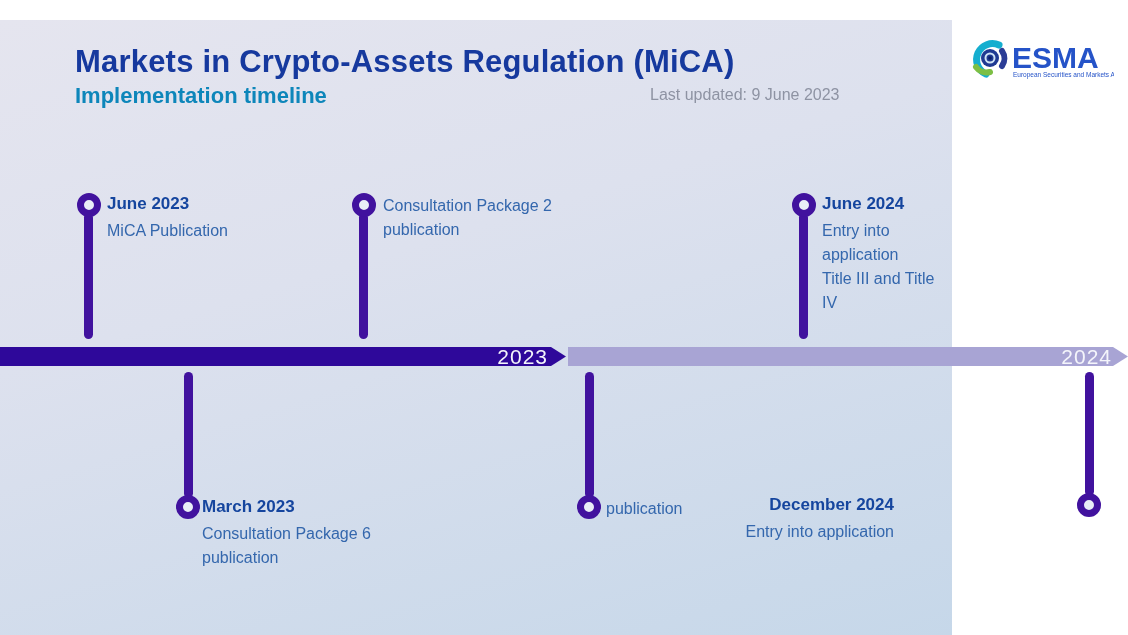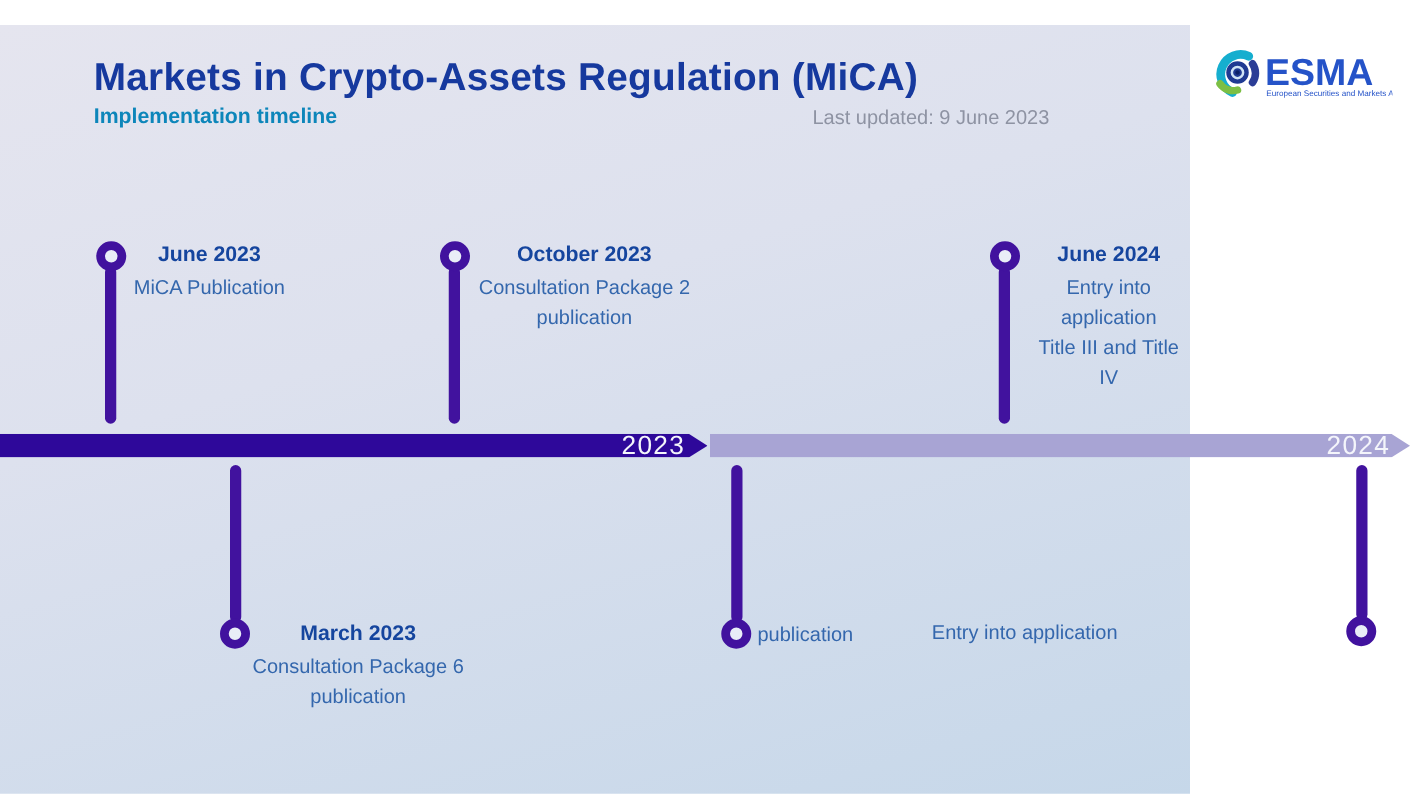--- a/index.html
+++ b/index.html
@@ -14,21 +14,21 @@
     background:linear-gradient(163deg,#e5e5ef 0%,#dde1ee 38%,#c5d7e9 100%);
     margin-top:20px;
   }
   
   .title{
     position:absolute;left:75px;top:24px;
     font-size:31px;font-weight:bold;color:#16399e;letter-spacing:.2px;
   }
   .subtitle{
     position:absolute;left:75px;top:63px;
-    font-size:17px;font-weight:bold;color:#0d86ba;
+    font-size:22px;font-weight:bold;color:#0d86ba;
   }
   .last-updated{
     position:absolute;left:650px;top:66px;
     font-size:16px;color:#8e93a3;
   }
   .logo{position:absolute;left:966px;top:16px;}
   
   .bar{
     position:absolute;top:327px;height:19px;
   }
@@ -48,21 +48,21 @@
   .year-2024{left:990px;width:122px;}
   
   .stem{
     position:absolute;width:9px;border-radius:5px;
   }
   .dot{
     position:absolute;width:24px;height:24px;border-radius:50%;
     box-sizing:border-box;border:7px solid #41129e;background:#e9edf7;
   }
   
-  .event-text{position:absolute;text-align:center;}
+  .event-text{position:absolute;}
   .event-text.align-right{text-align:right;}
   .event-date{
     font-size:17px;font-weight:bold;color:#15459e;margin-bottom:5px;
   }
   .event-line{
     font-size:16px;color:#3467ad;line-height:24px;
   }
 </style>
 </head>
 <body>
@@ -97,21 +97,20 @@
   <div class="stem" style="left:84px;top:193px;height:126px;background:#41129e"></div>
   <div class="dot" style="left:77px;top:173px"></div>
   <div class="event-text" style="left:107px;top:174px">
     <div class="event-date">June 2023</div>
     <div class="event-line">MiCA Publication</div>
   </div>
 
   <div class="stem" style="left:359px;top:193px;height:126px;background:#41129e"></div>
   <div class="dot" style="left:352px;top:173px"></div>
   <div class="event-text" style="left:383px;top:174px">
-    <div class="event-date">October 2023</div>
     <div class="event-line">Consultation Package 2</div>
     <div class="event-line">publication</div>
   </div>
 
   <div class="stem" style="left:799px;top:193px;height:126px;background:#41129e"></div>
   <div class="dot" style="left:792px;top:173px"></div>
   <div class="event-text" style="left:822px;top:174px">
     <div class="event-date">June 2024</div>
     <div class="event-line">Entry into application</div>
     <div class="event-line">Title III and Title IV</div>
@@ -127,16 +126,17 @@
 
   <div class="stem" style="left:585px;top:352px;height:126px;background:#41129e"></div>
   <div class="dot" style="left:577px;top:475px"></div>
   <div class="event-text" style="left:606px;top:477px">
     <div class="event-line">publication</div>
   </div>
 
   <div class="stem" style="left:1085px;top:352px;height:124px;background:#41129e"></div>
   <div class="dot" style="left:1077px;top:473px"></div>
   <div class="event-text align-right" style="right:58px;top:475px">
+    <div class="event-date">December 2024</div>
     <div class="event-line">Entry into application</div>
   </div>
 
 </div>
 
 </body></html>

